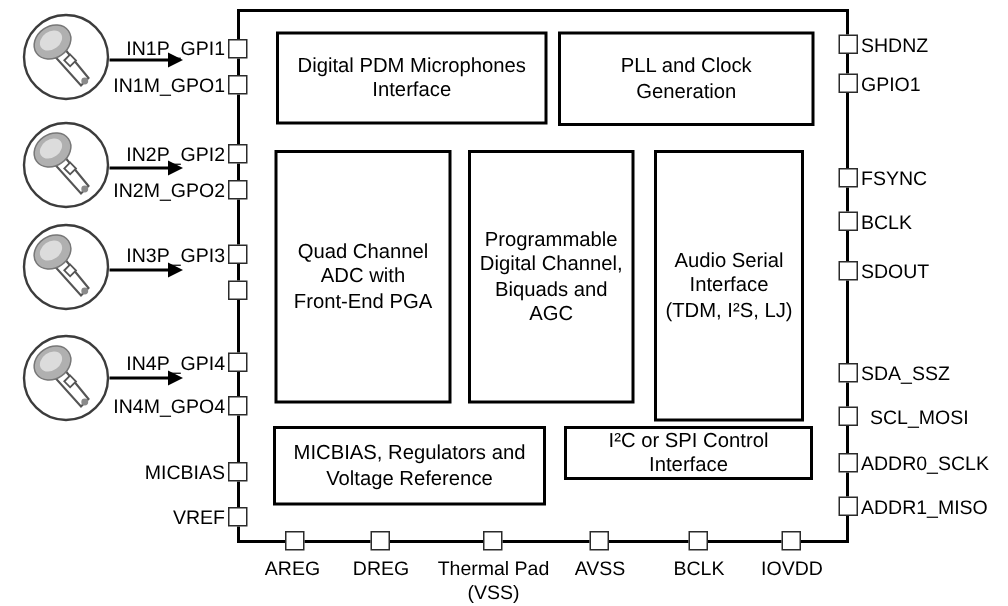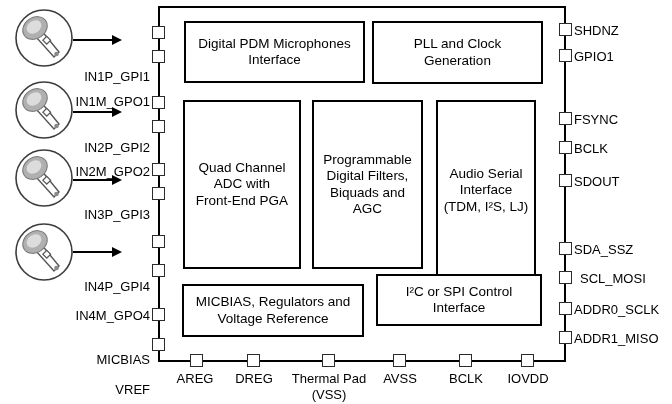--- a/index.html
+++ b/index.html
@@ -16,21 +16,21 @@
     position:absolute;border:2px solid #000;box-sizing:border-box;background:#fff;
     display:flex;align-items:center;justify-content:center;text-align:center;
     font-size:13.5px;line-height:1.2;
   }
   .lbl{white-space:pre-line;text-align:center;}
   .pin{
     position:absolute;width:13px;height:13px;box-sizing:border-box;
     background:#fff;border:1.5px solid #2b2b2b;
   }
   .pin-label{position:absolute;font-size:13px;white-space:nowrap;text-align:center;}
-  .pl-left{right:522px;transform:translateY(-50%);text-align:right;margin-top:44px;}
+  .pl-left{right:522px;transform:translateY(-50%);text-align:right;}
   .pl-right{left:574px;transform:translateY(-50%);}
   .pl-bottom{top:371px;transform:translateX(-50%);text-align:center;white-space:pre-line;line-height:1.2;}
   .mic{position:absolute;width:60px;height:60px;}
   .arrow-line{position:absolute;width:40px;height:2px;background:#000;}
   .arrow-head{
     position:absolute;width:0;height:0;
     border-left:10px solid #000;border-top:5px solid transparent;border-bottom:5px solid transparent;
   }
 </style>
 </head>
@@ -48,34 +48,34 @@
     <span class="lbl">Quad Channel
 ADC with
 Front-End PGA</span>
   </div>
   <div class="block" style="left:372px;top:21px;width:171px;height:63px">
     <span class="lbl">PLL and Clock
 Generation</span>
   </div>
   <div class="block" style="left:312px;top:100px;width:111px;height:169px">
     <span class="lbl">Programmable
-Digital Filters,
+Digital Channel,
 Biquads and
 AGC</span>
   </div>
   <div class="block" style="left:436px;top:100px;width:100px;height:181px">
     <span class="lbl">Audio Serial
 Interface
 (TDM, I²S, LJ)</span>
   </div>
   <div class="block" style="left:182px;top:284px;width:182px;height:53px">
     <span class="lbl">MICBIAS, Regulators and
 Voltage Reference</span>
   </div>
-  <div class="block" style="left:376px;top:274px;width:166px;height:52px">
+  <div class="block" style="left:376px;top:284px;width:166px;height:36px">
     <span class="lbl">I²C or SPI Control
 Interface</span>
   </div>
 
   <div class="pin" style="left:152px;top:26px"></div>
   <div class="pin" style="left:152px;top:50px"></div>
   <div class="pin" style="left:152px;top:96px"></div>
   <div class="pin" style="left:152px;top:120px"></div>
   <div class="pin" style="left:152px;top:163px"></div>
   <div class="pin" style="left:152px;top:187px"></div>

